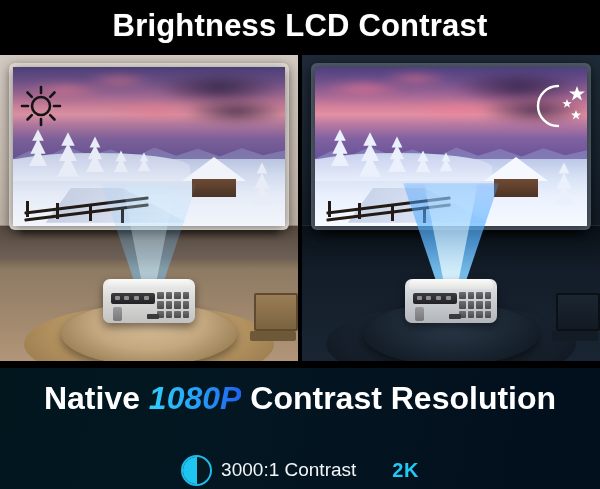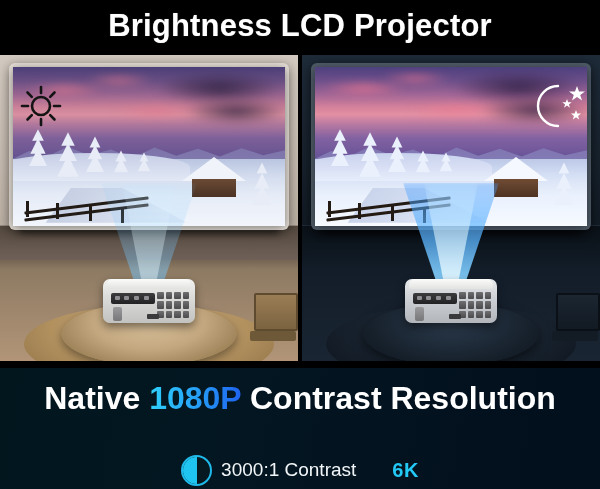--- a/index.html
+++ b/index.html
@@ -153,38 +153,38 @@
   .moonicon{position:absolute;right:14px;top:26px;width:56px;height:50px;}
 
   
   .infobar{position:absolute;left:0;top:368px;width:600px;height:121px;
     background:linear-gradient(100deg,#02161e 0%,#031722 35%,#03131f 62%,#020f1c 100%);}
   .headline{position:absolute;left:0;top:12px;width:600px;
     text-align:center;font-size:32px;font-weight:bold;color:#ffffff;white-space:nowrap;}
   .headline .res{
     background:linear-gradient(90deg,#2fd0fb 0%,#27a8f8 45%,#1f63ef 100%);
     -webkit-background-clip:text;background-clip:text;
-    -webkit-text-fill-color:transparent;color:#229ef7;}
+    -webkit-text-fill-color:transparent;color:#229ef7;font-style:italic;}
   .specrow{position:absolute;left:0;top:80px;width:600px;height:44px;
     display:flex;align-items:center;justify-content:center;gap:36px;}
   .spec{display:flex;align-items:center;gap:9px;}
   .spectext{color:#f2f6f8;font-size:19px;}
   .kbadge{color:#23c8f5;font-size:20px;font-weight:bold;letter-spacing:.5px;}
   .contrasticon{width:27px;height:27px;border-radius:50%;
     border:2px solid #1fb9ea;position:relative;overflow:hidden;
     background:#061820;}
   .contrasticon::after{content:"";position:absolute;left:0;top:0;width:50%;height:100%;
     background:#1fc4f0;}
 </style>
 </head>
 <body>
 
 <div id="root">
 
-  <div class="title">Brightness LCD Projector</div>
+  <div class="title">Brightness LCD Contrast</div>
 
   <div class="stage">
 
     <div class="panel left">
       <div class="room day">
         <div class="wall day"></div>
         <div class="rail day"></div>
         <div class="floorband day"></div>
         <div class="soundbar day"></div>
         <div class="tablewide day"></div>
@@ -417,18 +417,18 @@
       <span class="res">1080P</span>
       <span>Contrast Resolution</span>
     </div>
 
     <div class="specrow">
       <div class="spec">
         <div class="contrasticon"></div>
         <span class="spectext">3000:1 Contrast</span>
       </div>
       <div class="spec">
-        <span class="kbadge">6K</span>
+        <span class="kbadge">2K</span>
       </div>
     </div>
   </div>
 
 </div>
 
 </body></html>

